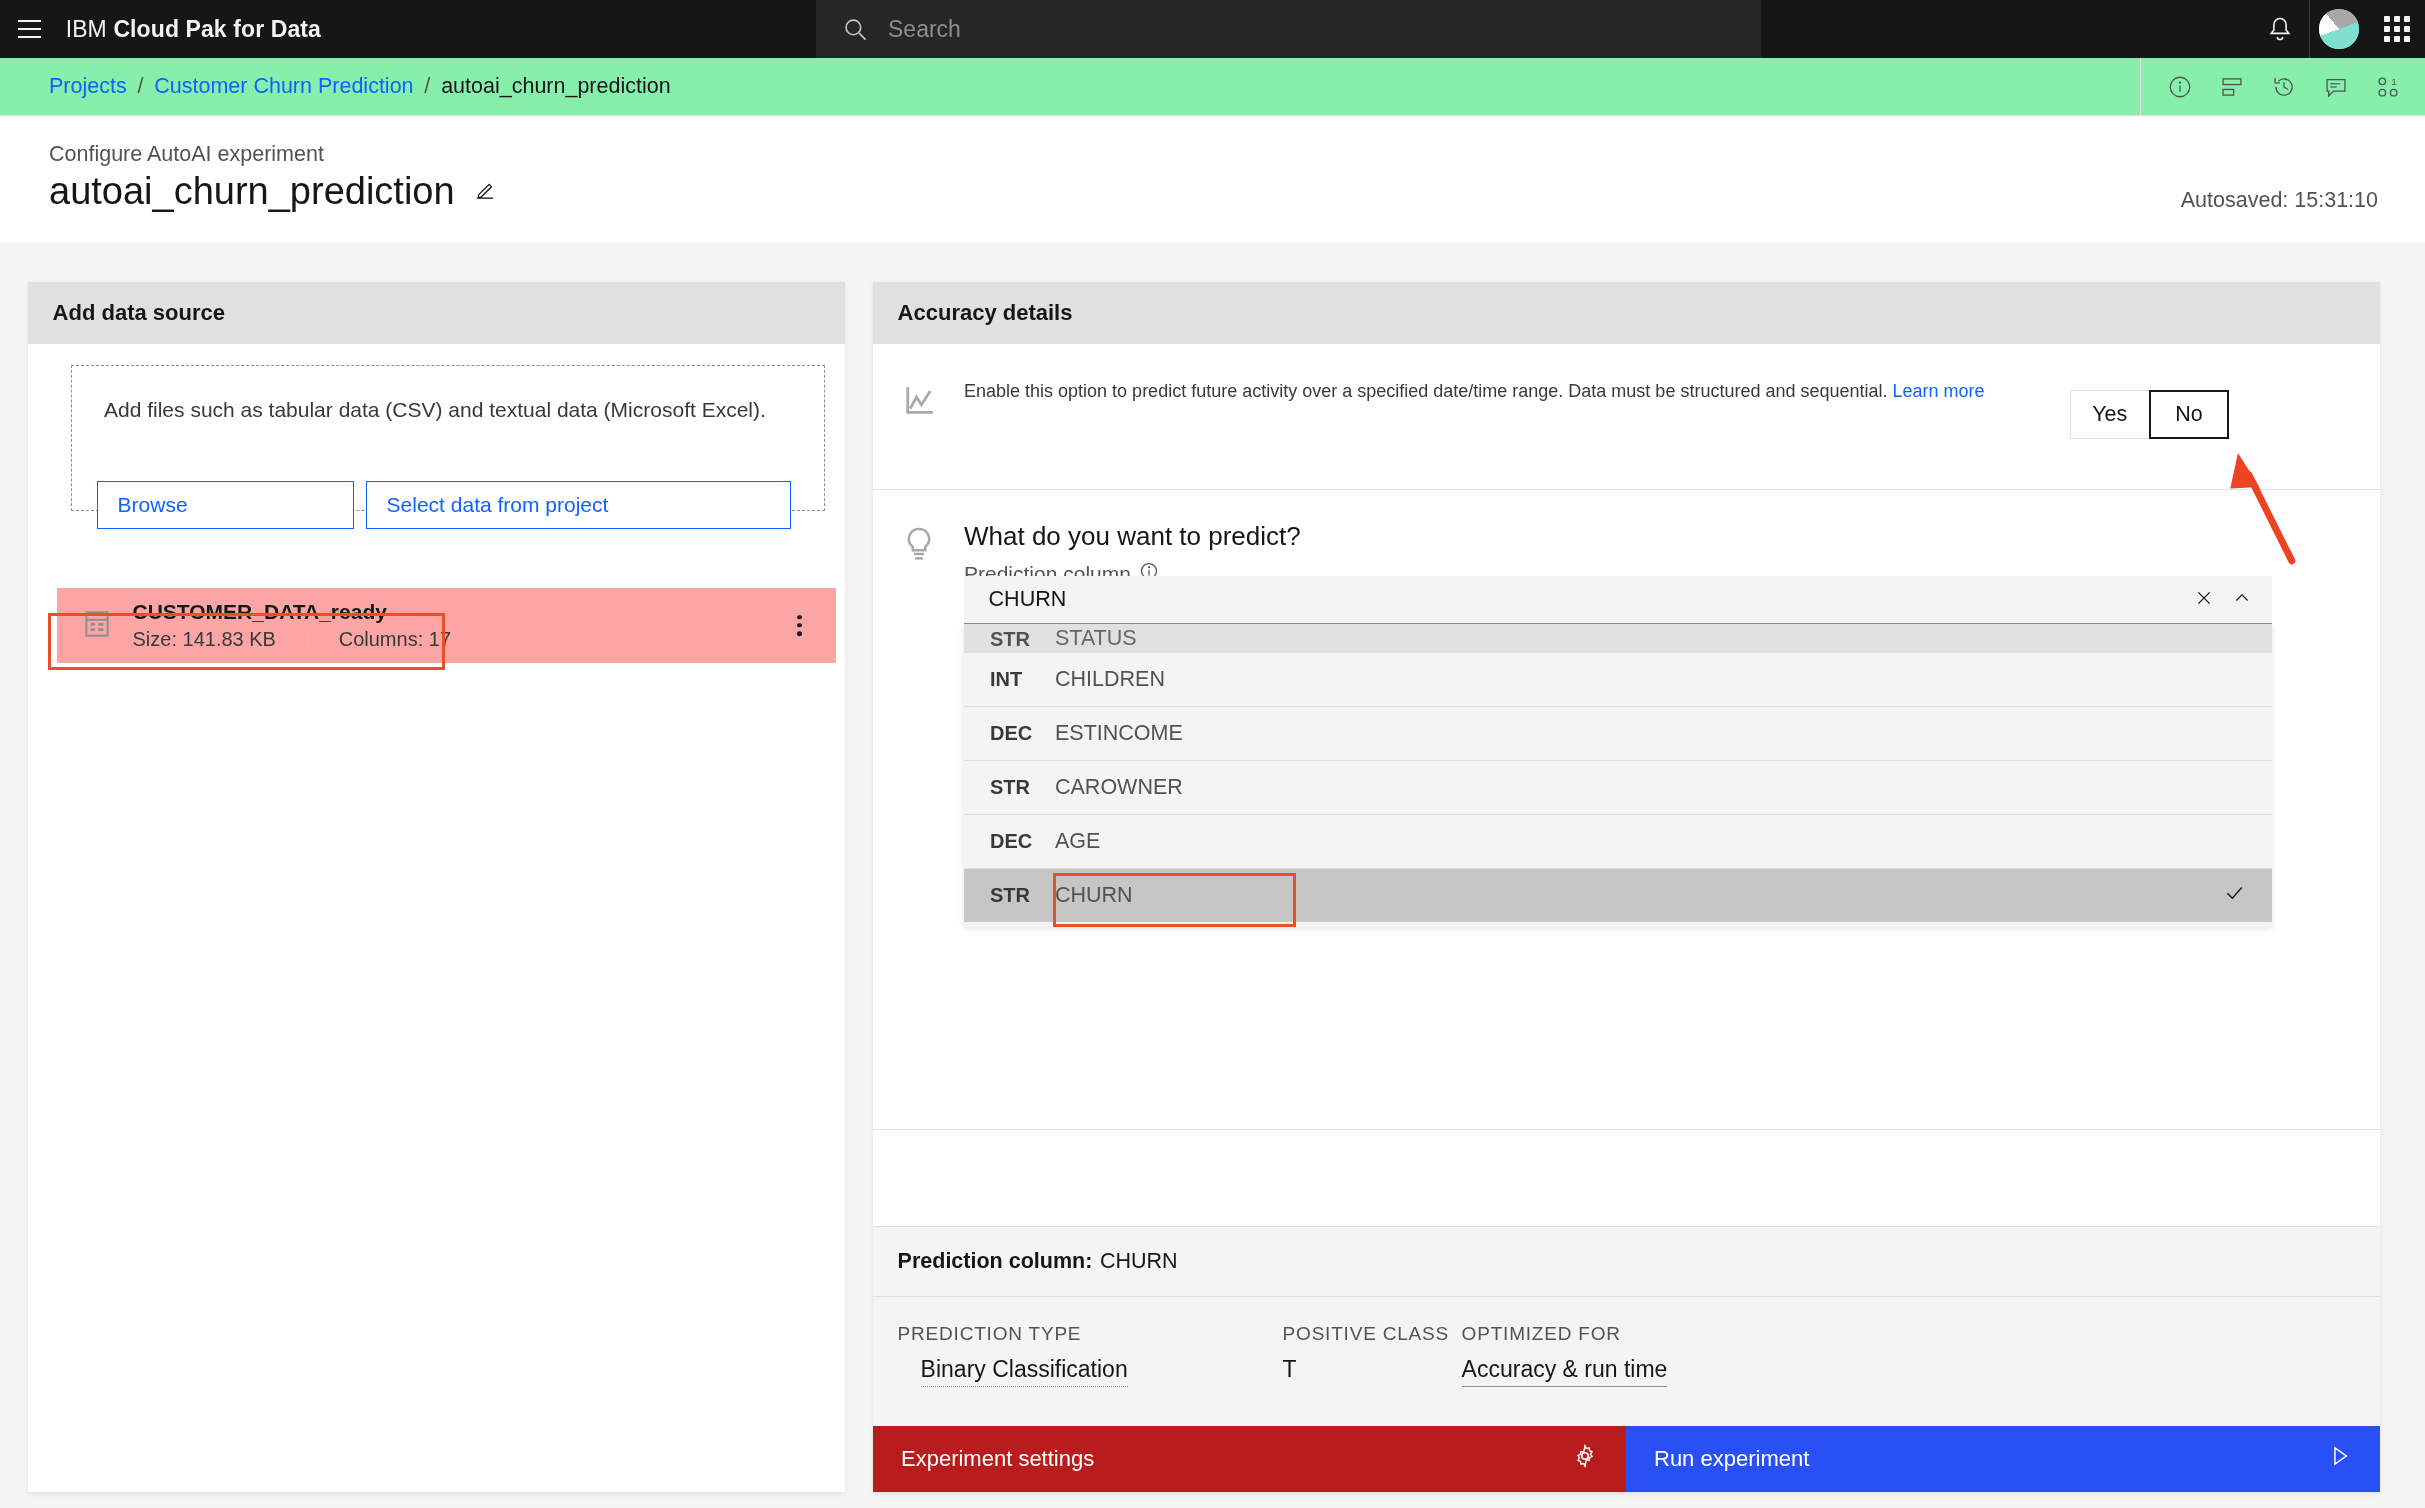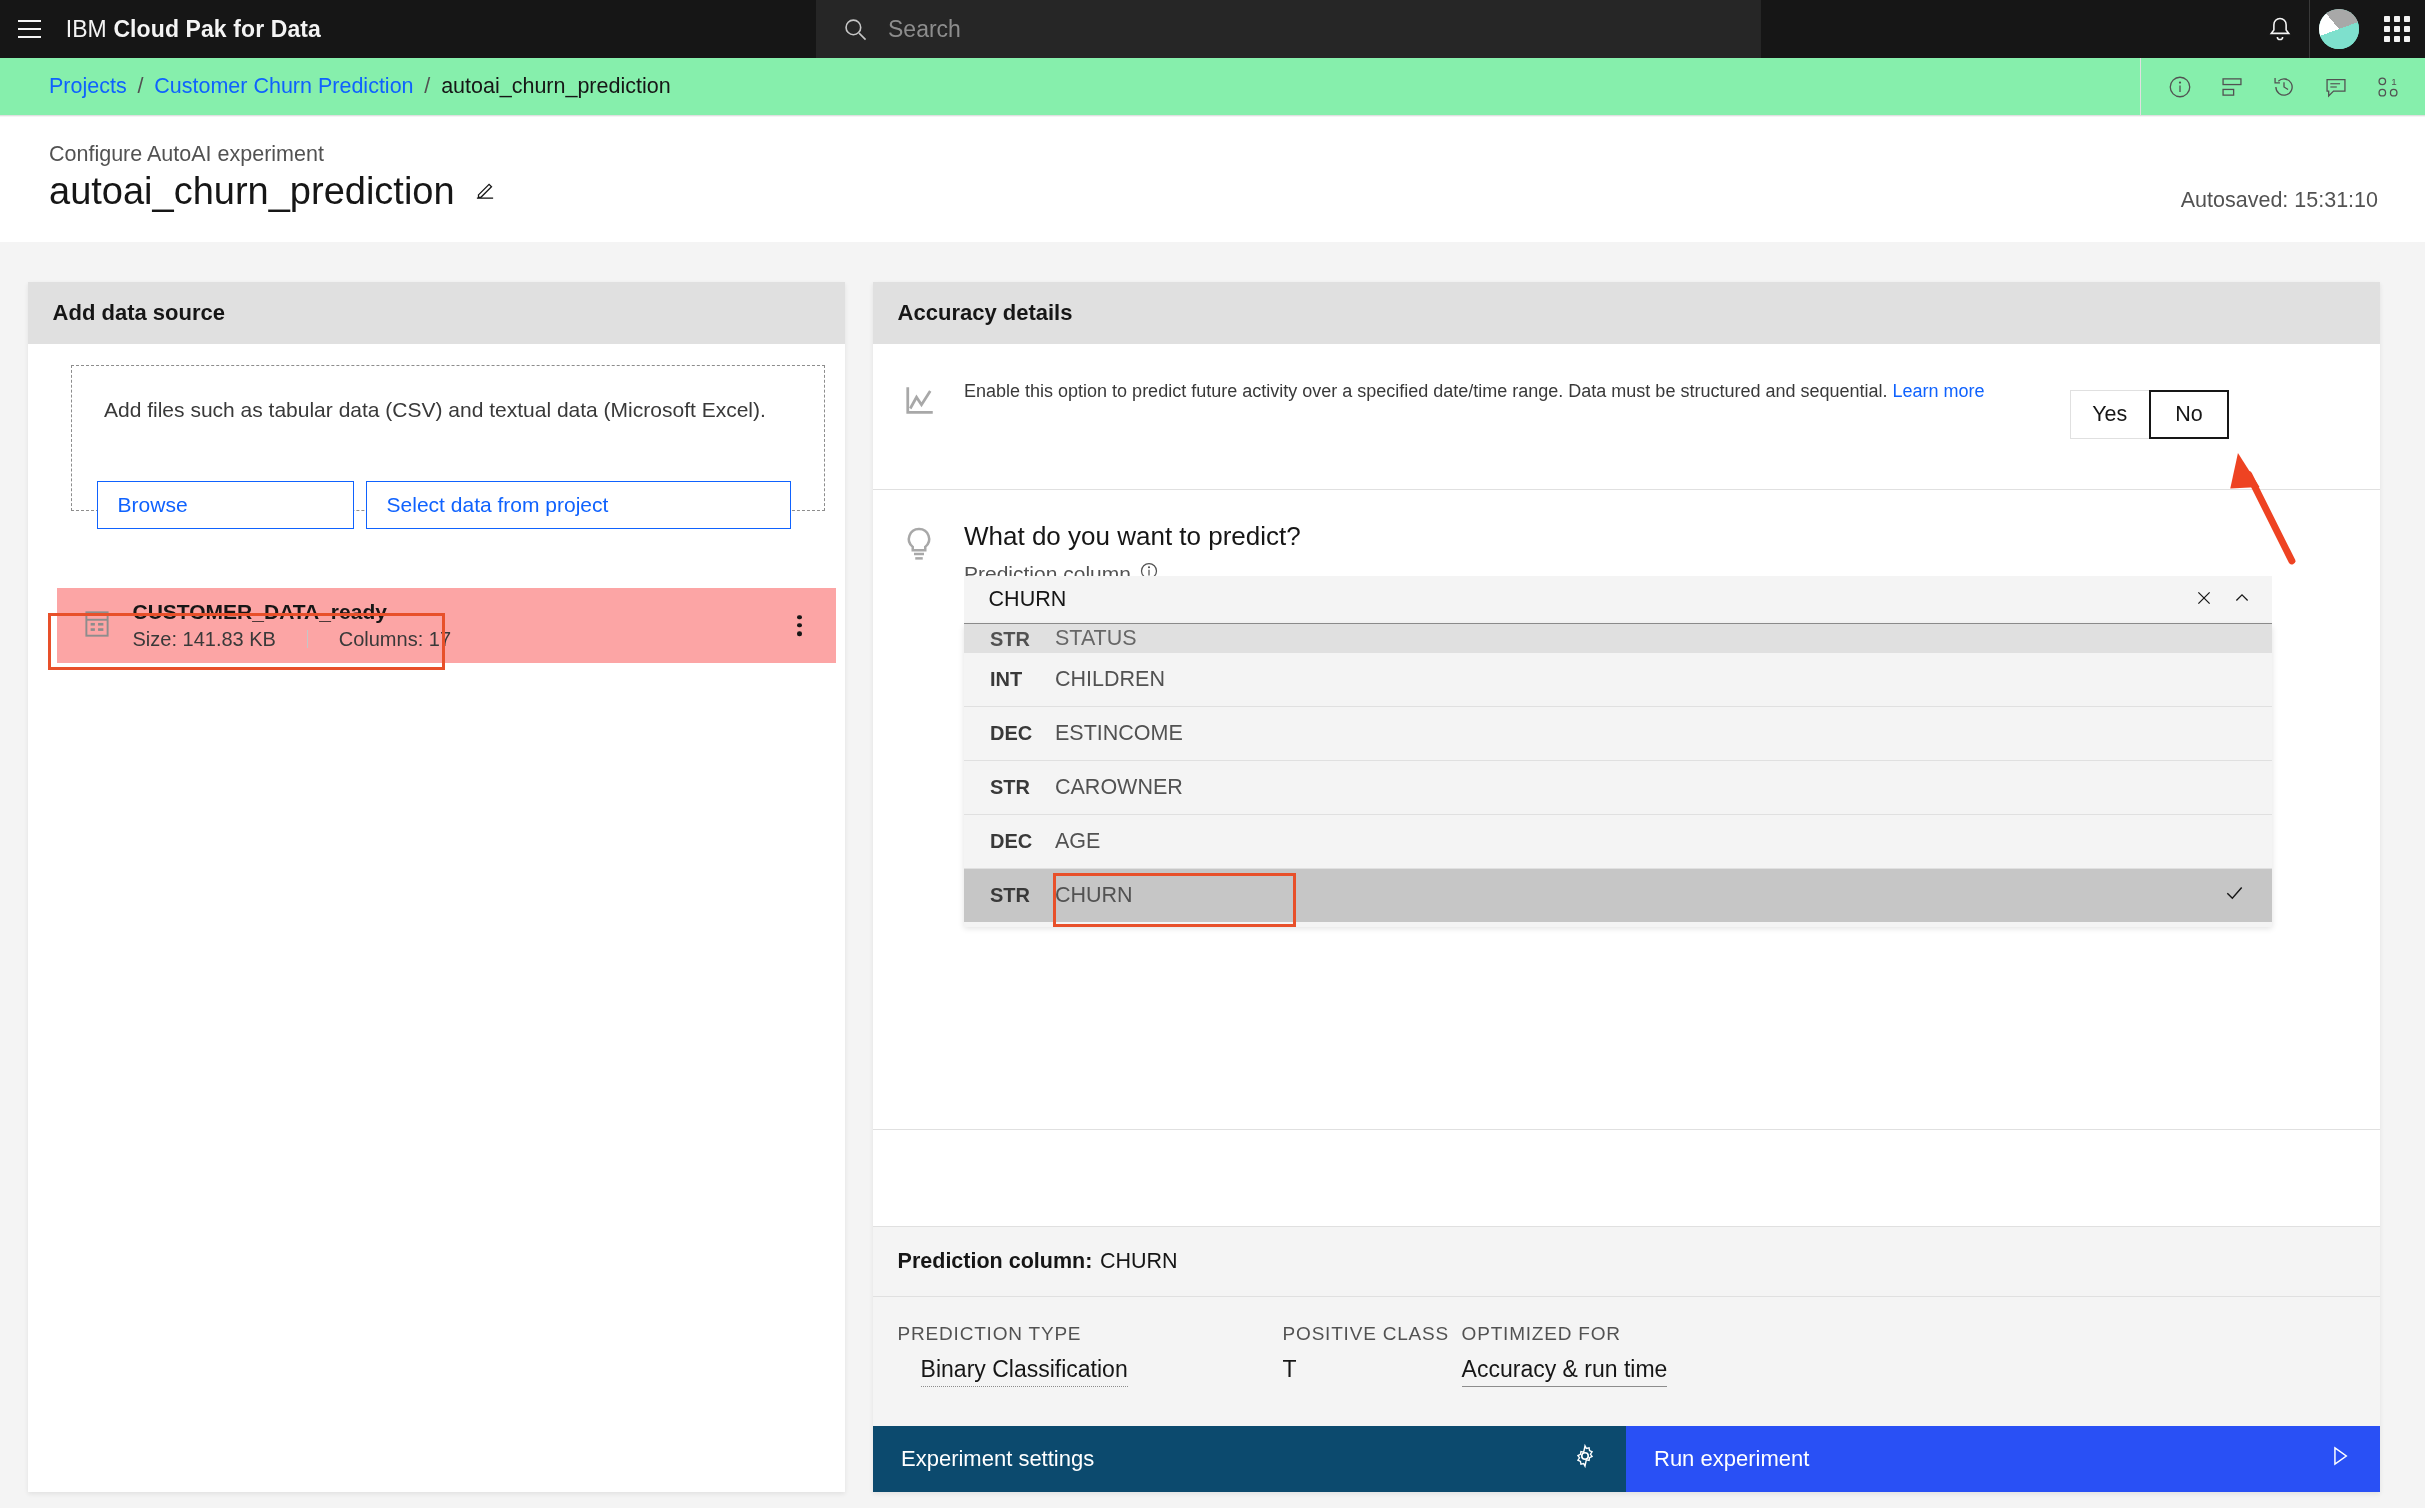--- a/index.html
+++ b/index.html
@@ -178,21 +178,21 @@
   .sum-col { position: relative; z-index: 2; }
   .sum-col.c1 { width: 385px; }
   .sum-col.c2 { width: 179px; }
   .sum-k { font-size: 19px; letter-spacing: 0.8px; color:#525252; font-weight: 400; }
   .sum-v { font-size: 23px; color:#161616; margin-top: 10.8px; display:inline-block; }
   .sum-v.dotted { border-bottom: 1.5px dotted #8d8d8d; padding-bottom: 3.1px; margin-left: 23px; }
   .sum-v.solid { border-bottom: 0.8px solid #8d8d8d; padding-bottom: 3.1px; }
 
   .actionbar { position: absolute; left: 0; bottom: 0; width: 1507px; height: 66px; display: flex; }
   .act-settings {
-    flex: 0 0 753px; background: #0c4a6e; color:#fff; font-size: 22px;
+    flex: 0 0 753px; background: #b91c1c; color:#fff; font-size: 22px;
     display:flex; align-items:center; padding: 0 28px; justify-content: space-between; cursor: pointer;
   }
   .act-run {
     flex: 1; background: #2950f5; color:#fff; font-size: 22px;
     display:flex; align-items:center; padding: 0 28px; justify-content: space-between; cursor: pointer;
   }
 
   
   .arrow-anno { position: absolute; left: 2201px; top: 439px; z-index: 50; pointer-events: none; }
 </style>

